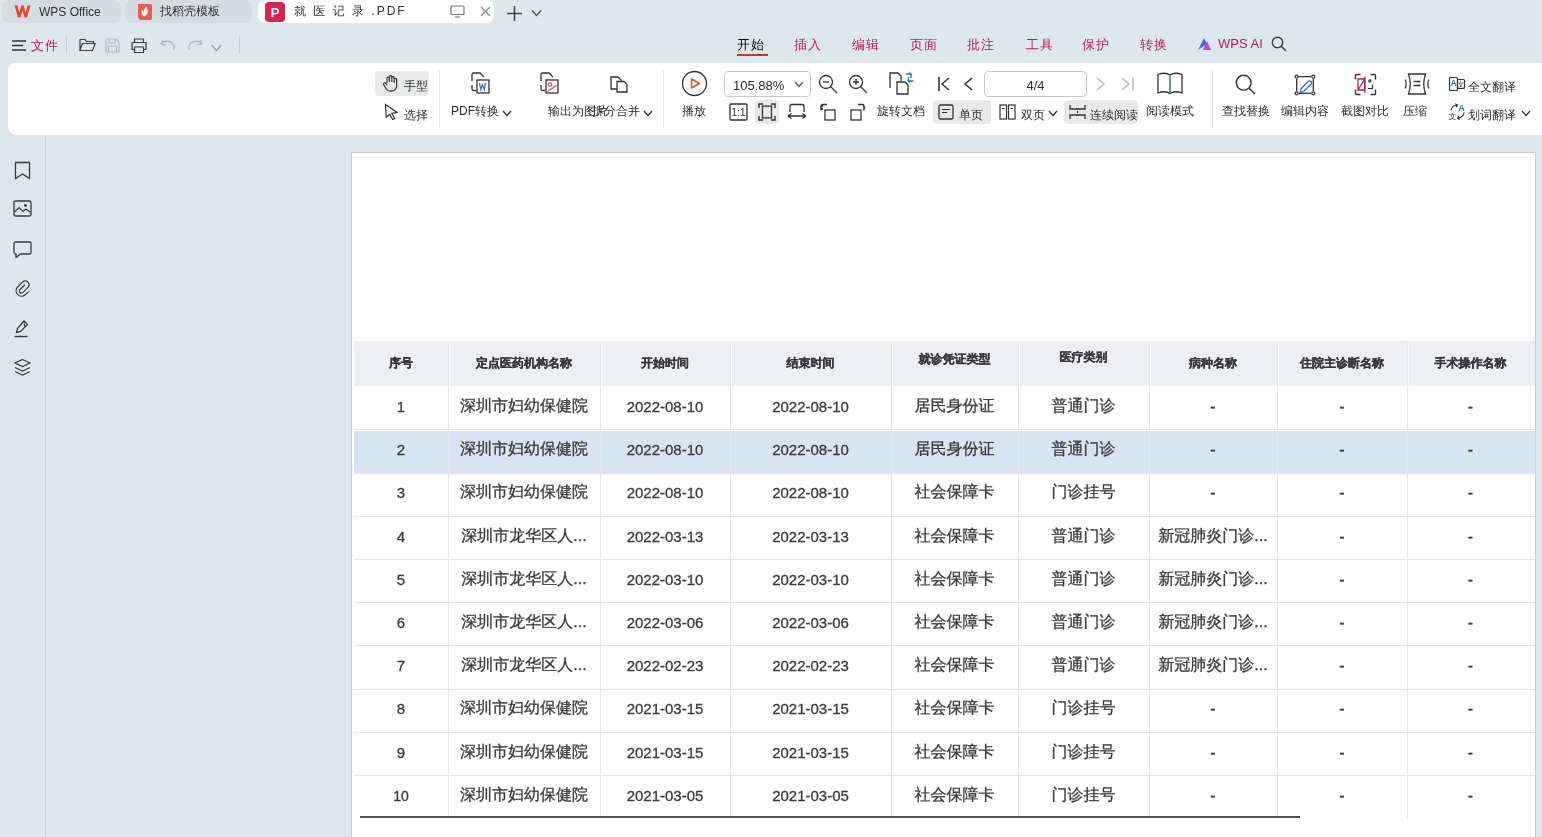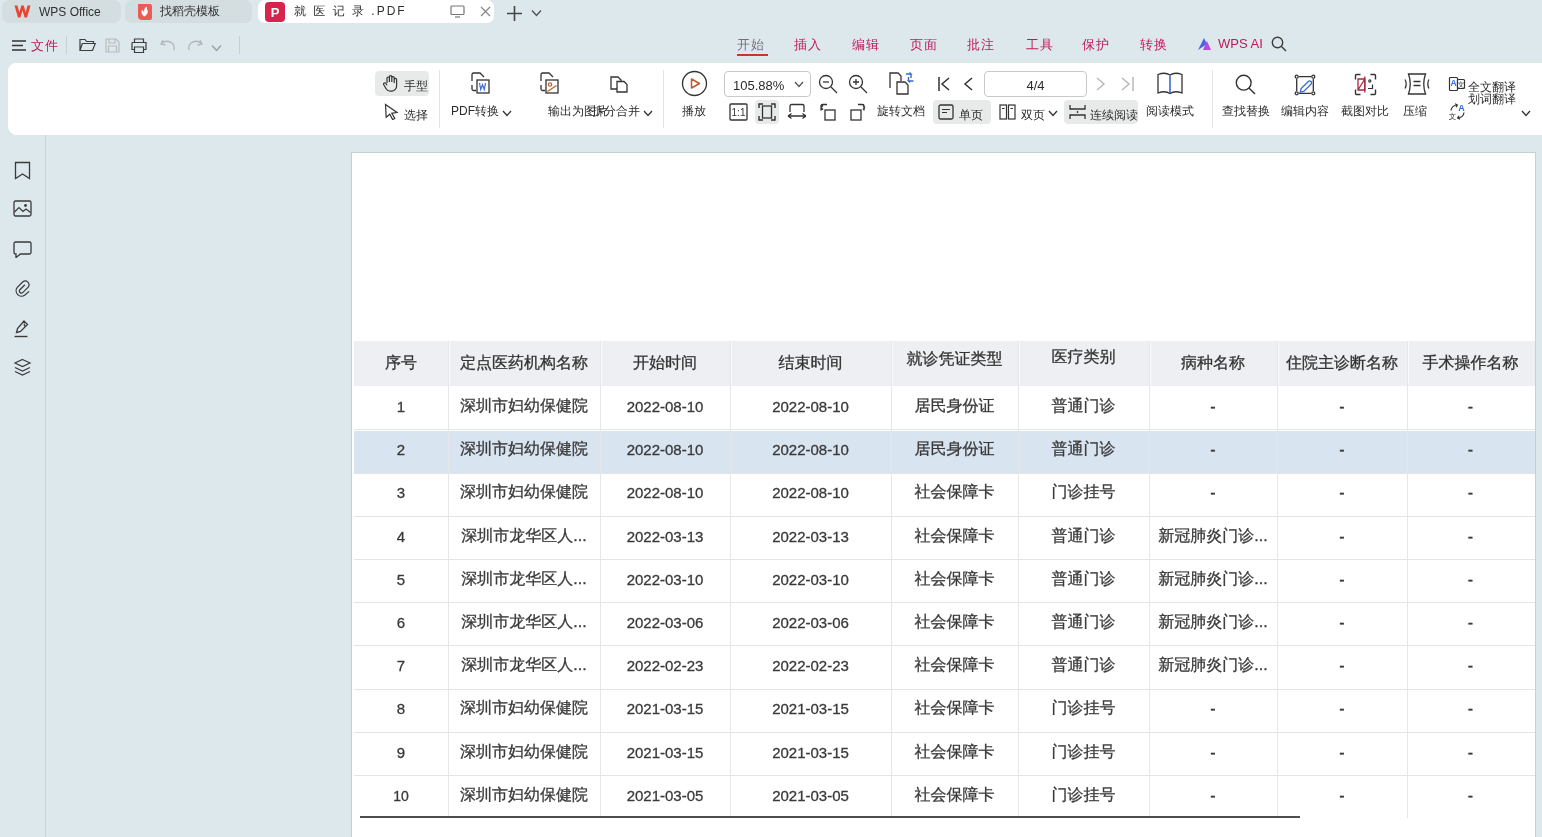--- a/index.html
+++ b/index.html
@@ -7,35 +7,35 @@
 body{font-family:"Liberation Sans",sans-serif;background:#dde8ed;position:relative;color:#2b2b2b}
 .abs{position:absolute}
 
 .tabbar{position:absolute;left:0;top:0;width:1542px;height:26px}
 .tab{position:absolute;top:0;height:23px;border-radius:7px;display:flex;align-items:center;font-size:12px;color:#2f2f2f}
 .tab.grey{background:#d4dee1}
 .tab.active{background:#ffffff}
 
 .menurow{position:absolute;left:0;top:26px;width:1542px;height:37px}
 .mtab{position:absolute;top:10px;font-size:13px;color:#be185d;letter-spacing:1px}
-.mtab.red{color:#737373}
+.mtab.red{color:#000000}
 
 .panel{position:absolute;left:8px;top:63px;width:1534px;height:72px;background:#fff;border-radius:8px 0 0 8px;box-shadow:0 1px 0 rgba(160,175,180,.35)}
 .vsep{position:absolute;top:70px;height:58px;width:1px;background:#e4e4e4}
 .tbtxt{position:absolute;font-size:12px;color:#2b2b2b;white-space:nowrap}
 .tbtxt2{position:absolute;font-size:12px;color:#2b2b2b;white-space:nowrap;top:105px;height:13px;line-height:13px}
 .selbg{background:#e8eaea;border-radius:4px}
 
 .docarea{position:absolute;left:0;top:135px;width:1542px;height:702px;background:#dde8ed}
 .sidesep{position:absolute;left:45px;top:135px;width:1px;height:702px;background:#cbd5d8}
 .page{position:absolute;left:351px;top:152px;width:1185px;height:685px;background:#fff;border:1px solid #c6cfd2;border-bottom:none}
 
 .thead{position:absolute;left:2px;top:188px;width:1181px;height:45px;background:#edeff2}
 .cell{position:absolute;display:flex;align-items:center;justify-content:center;font-size:16px;color:#3a3a3a;white-space:nowrap;-webkit-text-stroke:0.3px #3a3a3a}
-.hcell{font-weight:normal;font-size:16px;color:#303030}
+.hcell{font-weight:bold;font-size:12px;color:#303030}
 .rowline{position:absolute;left:2px;width:1181px;height:1px;background:#e4e4e7}
 .vline{position:absolute;width:1px;background:#e7e7ea}
 .bluerow{position:absolute;left:2px;width:1181px;height:43px;background:#d9e4f1}
 svg{display:block}
 </style>
 </head>
 <body>
 
 <div class="tabbar">
   <div class="tab grey" style="left:2px;width:119px;padding-left:12px;gap:8px">
@@ -302,21 +302,21 @@
     <text x="13" y="10.5" font-size="7" fill="#333" text-anchor="middle" font-family="Liberation Sans">文</text>
   </svg>
 <div class="tbtxt" style="left:1468px;top:79px">全文翻译</div>
 
 <svg style="position:absolute;left:1449px;top:103px" width="17" height="17" viewBox="0 0 17 17">
     <path d="M2 7.5 a6 6 0 0 1 6-5.5 M6 .7 L8.4 2 L7 4.3" fill="none" stroke="#333" stroke-width="1.2"></path>
     <path d="M15 9.5 a6 6 0 0 1 -6 5.5 M11 16.3 L8.6 15 L10 12.7" fill="none" stroke="#333" stroke-width="1.2"></path>
     <text x="3.6" y="15.6" font-size="7.5" fill="#333" text-anchor="middle" font-family="Liberation Sans">文</text>
     <text x="12.6" y="8.2" font-size="9" font-weight="bold" fill="#2f6ae0" text-anchor="middle" font-family="Liberation Sans">A</text>
   </svg>
-<div class="tbtxt" style="left:1468px;top:91px">划词翻译</div>
+<div class="tbtxt" style="left:1468px;top:107px">划词翻译</div>
 <svg style="position:absolute;left:1521px;top:110px" width="10" height="7" viewBox="0 0 10 7">
     <path d="M1 1 L5 5.5 L9 1" fill="none" stroke="#333" stroke-width="1.3"></path>
   </svg>
 
 <div class="docarea"></div>
 <div class="sidesep"></div>
 
 <svg style="position:absolute;left:14px;top:161px" width="17" height="19" viewBox="0 0 17 19">
     <path d="M1.5 1.5 h14 V17.5 L8.5 13 L1.5 17.5z" fill="none" stroke="#3a3a3a" stroke-width="1.3"></path>
   </svg>

